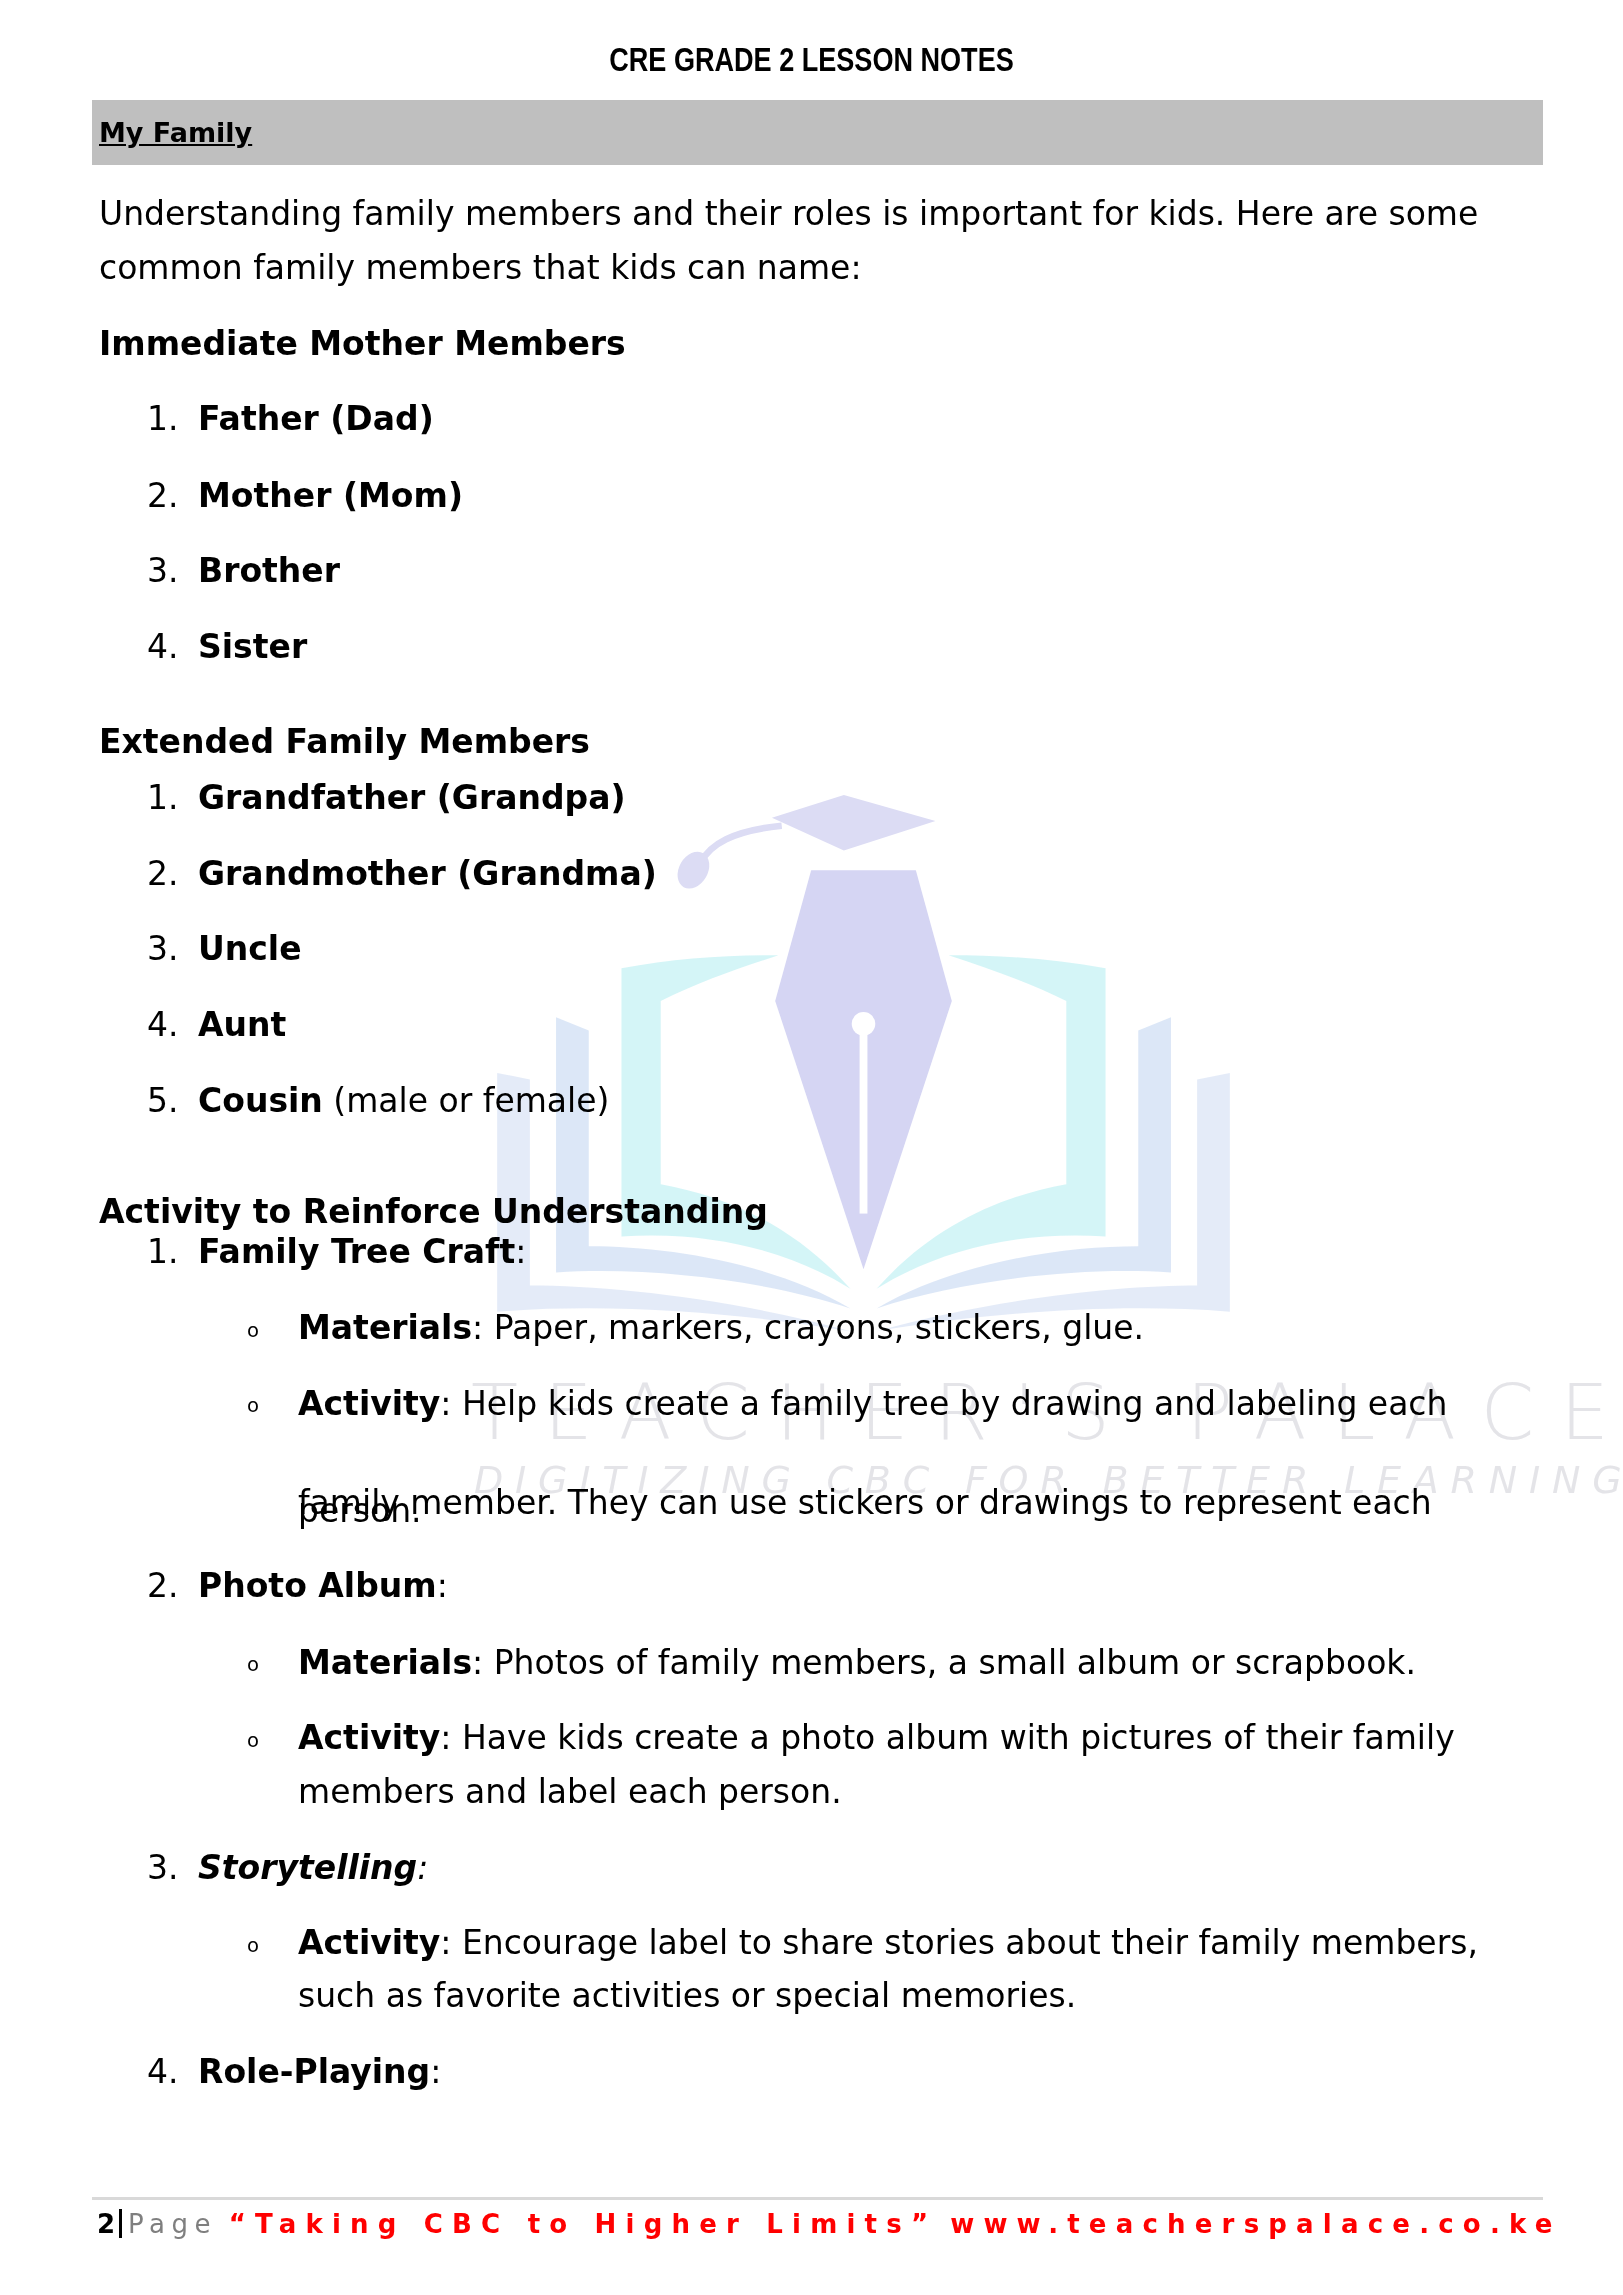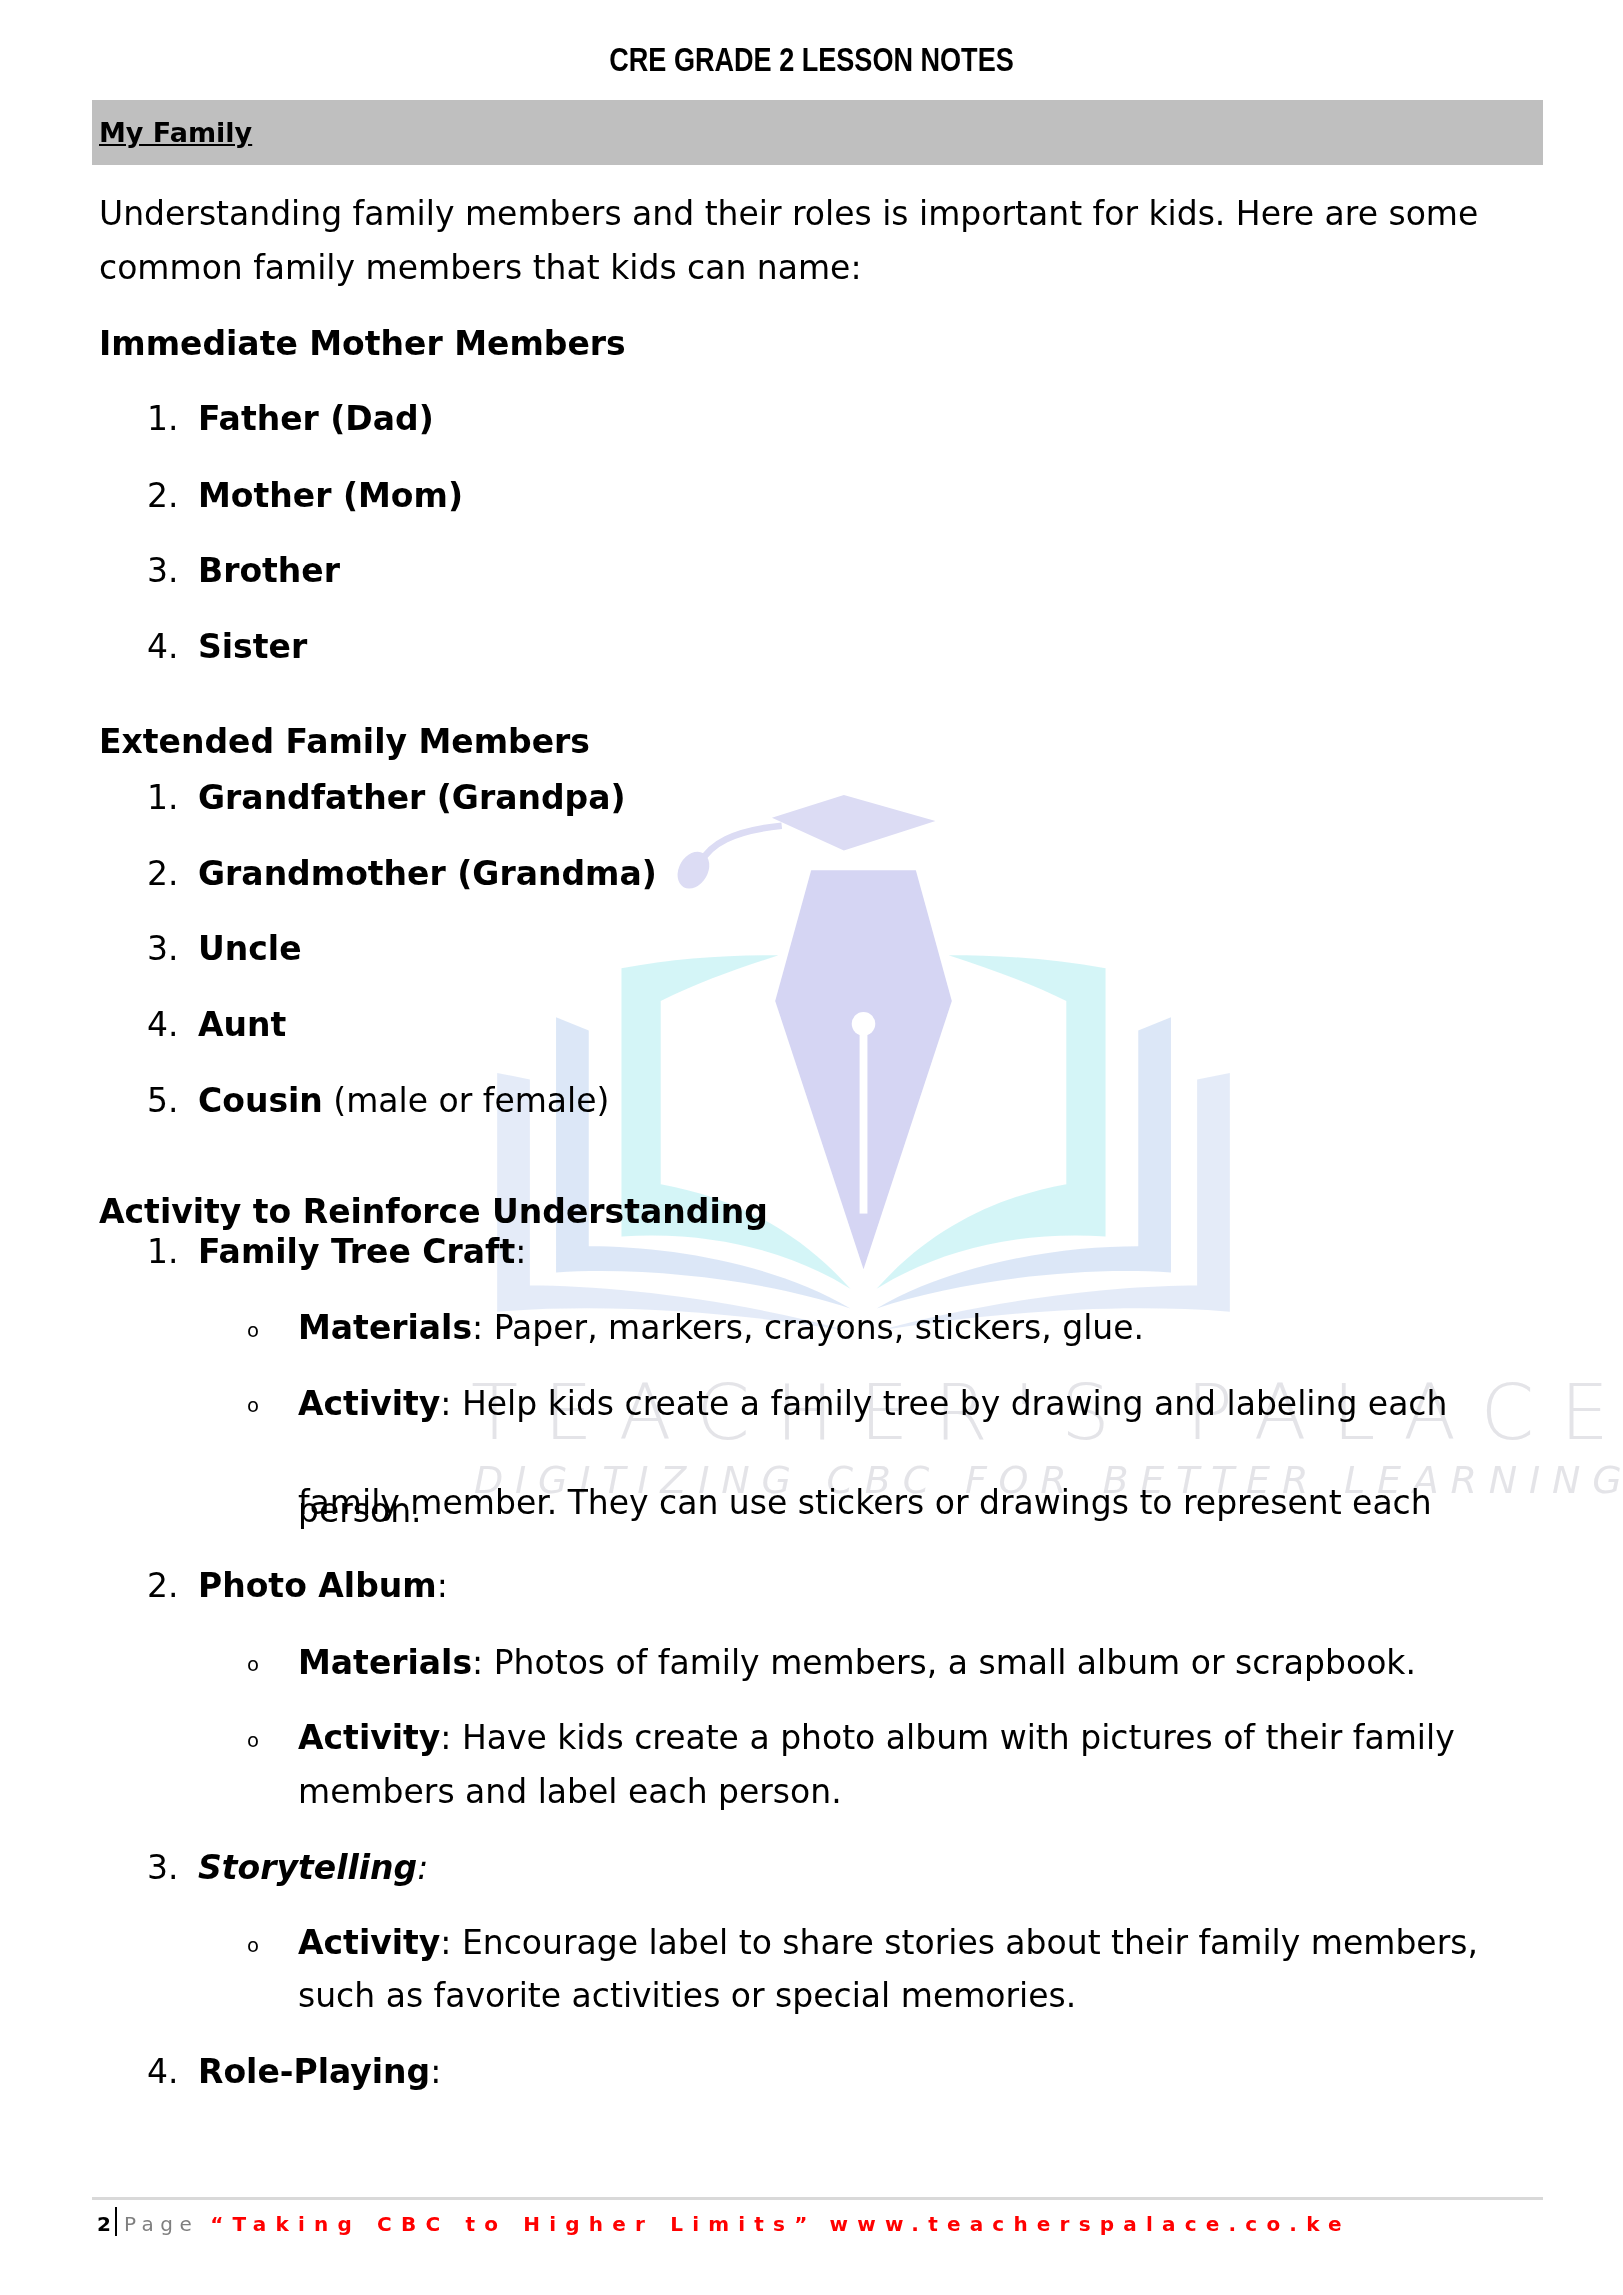--- a/index.html
+++ b/index.html
@@ -15,21 +15,21 @@
     transform: scaleX(0.82); transform-origin: center; letter-spacing: 0px;
   }
   .band { position: absolute; left: 92px; top: 100px; width: 1451px; height: 65px; background: #bfbfbf; }
   .band-title { position: absolute; left: 99px; top: 109px; font-size: 27px; font-weight: bold; line-height: 48px; white-space: nowrap; text-decoration: underline; }
   .b { font-weight: bold; }
   .num { position: absolute; left: 147px; }
   .lt { left: 198px; }
   .bul { position: absolute; left: 247px; font-size: 19.6px; }
   .bt { left: 298px; }
   .footer-rule { position: absolute; left: 92px; top: 2197px; width: 1451px; height: 2.6px; background: #d9d9d9; }
-  .footer { position: absolute; left: 97px; top: 2207px; font-size: 20px; line-height: 34px; white-space: nowrap; font-family: "DejaVu Sans", sans-serif; }
+  .footer { position: absolute; left: 97px; top: 2207px; font-size: 26px; line-height: 34px; white-space: nowrap; font-family: "DejaVu Sans", sans-serif; }
   .footer .pg { font-weight: bold; color: #000; }
   .footer .sep { display: inline-block; width: 2.6px; height: 29px; background: #000; vertical-align: -5.2px; margin: 0 6.5px 0 3.9px; }
   .footer .pword { color: #7f7f7f; letter-spacing: 6.5px; margin-right: 11.8px; }
   .footer .slogan { color: #ff0000; font-weight: bold; letter-spacing: 9.2px; margin-right: 13px; }
   .footer .url { color: #ff0000; font-weight: bold; letter-spacing: 9.2px; }
   .watermark { position: absolute; left: 0; top: 0; width: 1623px; height: 2295px; pointer-events: none; }
   .wm-text { position: absolute; white-space: nowrap; color: #cfcfd6; opacity: 0.55; font-family: "DejaVu Sans", sans-serif; font-weight: 300; }
 </style>
 </head>
 <body>

